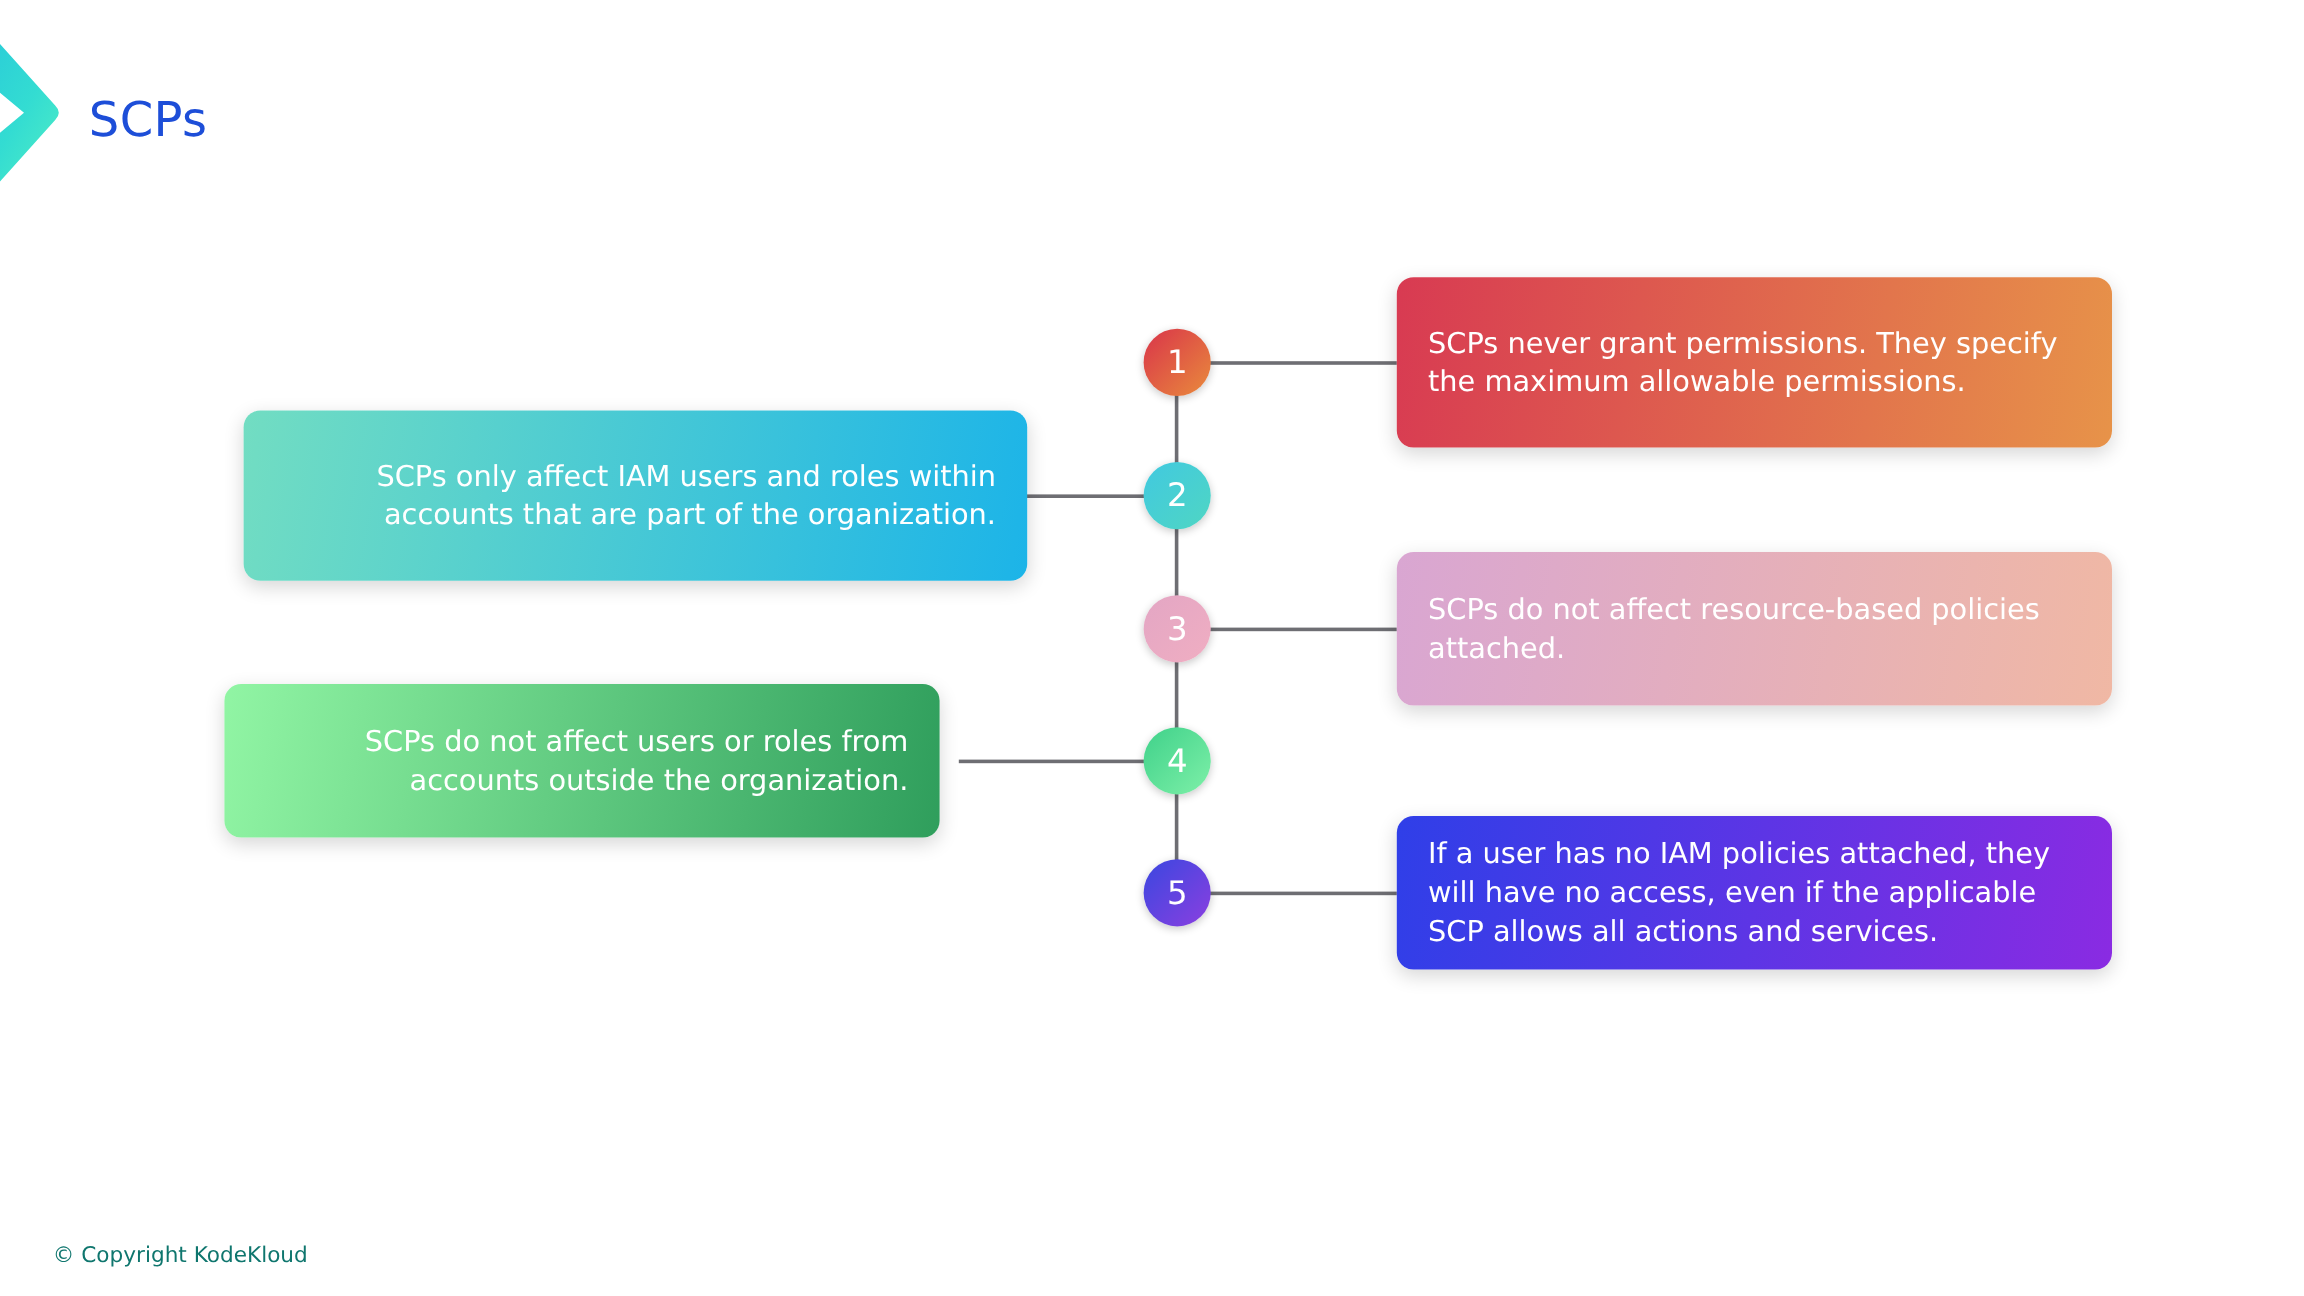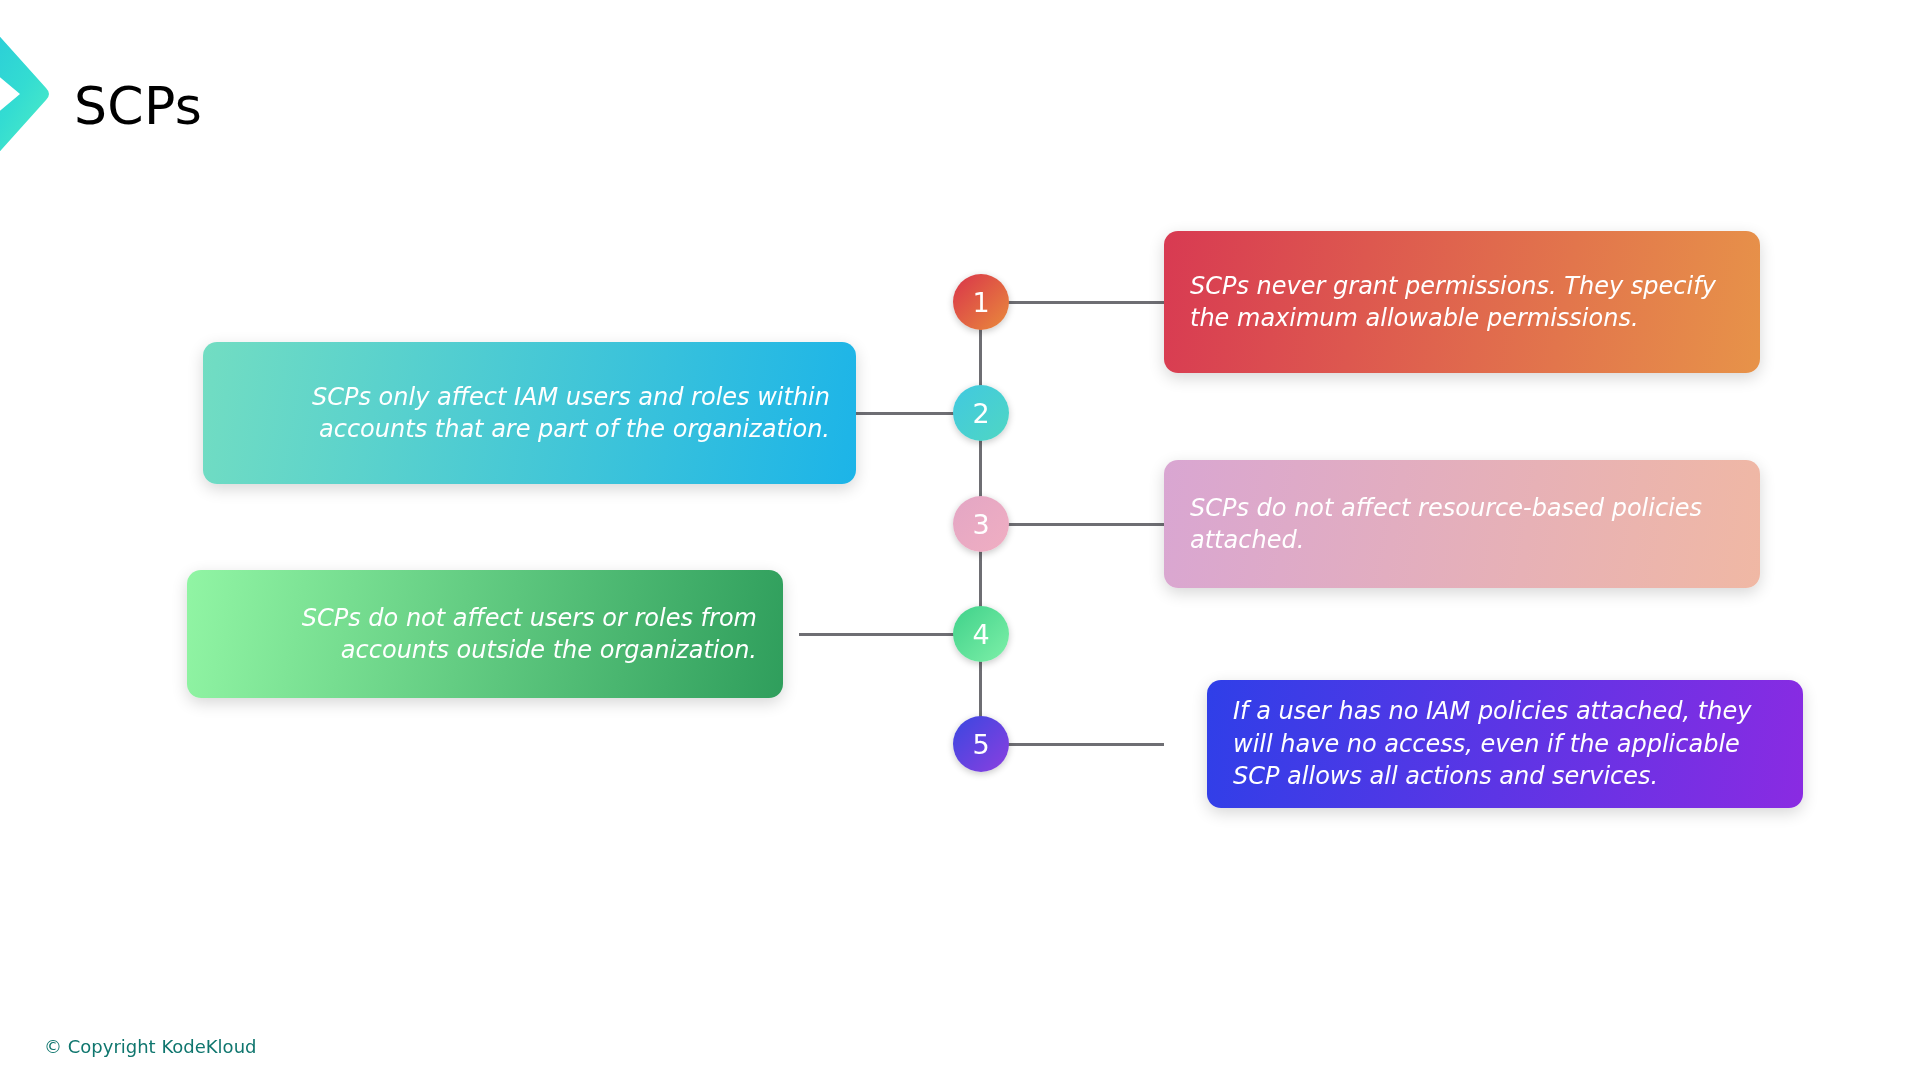--- a/index.html
+++ b/index.html
@@ -22,23 +22,23 @@
     top: 30px;
     width: 80px;
     height: 128px;
   }
 
   
   #page-title {
     position: absolute;
     left: 74px;
     top: 80px;
-    font-size: 52px;
+    font-size: 40px;
     line-height: 1;
-    color: #000000;
+    color: #1d4ed8;
     font-weight: 400;
     letter-spacing: 0.3px;
     white-space: nowrap;
   }
 
   
   #diagram {
     position: absolute;
     left: 0;
     top: 0;
@@ -86,21 +86,20 @@
     box-sizing: border-box;
     padding: 22px 26px;
     color: #ffffff;
     font-size: 24px;
     line-height: 1.35;
     box-shadow: 0 5px 16px rgba(0,0,0,0.16);
     display: flex;
     flex-direction: column;
     justify-content: center;
     z-index: 3;
-    font-style: italic;
   }
   .card.left  { text-align: right; }
   .card.right { text-align: left;  }
 
   
   #footer-copyright {
     position: absolute;
     left: 44px;
     top: 1036px;
     font-size: 18px;
@@ -150,21 +149,21 @@
     <div class="node" style="left: 953px; top: 496px; background: linear-gradient(135deg, rgb(227, 166, 196) 0%, rgb(240, 174, 194) 100%);">
       <span>3</span>
     </div>
     <div class="card left" style="width: 596px; height: 128px; left: 187px; top: 570px; background: linear-gradient(100deg, rgb(145, 245, 164) 0%, rgb(47, 158, 92) 100%);">
       <span>SCPs do not affect users or roles from accounts outside the organization.</span>
     </div>
     <div class="connector" style="top: 633px; left: 799px; width: 158px;"></div>
     <div class="node" style="left: 953px; top: 606px; background: linear-gradient(135deg, rgb(63, 209, 138) 0%, rgb(126, 240, 168) 100%);">
       <span>4</span>
     </div>
-    <div class="card right" style="width: 596px; height: 128px; left: 1164px; top: 680px; background: linear-gradient(100deg, rgb(47, 63, 232) 0%, rgb(138, 43, 226) 100%); margin-left: 43px;">
+    <div class="card right" style="width: 596px; height: 128px; left: 1164px; top: 680px; background: linear-gradient(100deg, rgb(47, 63, 232) 0%, rgb(138, 43, 226) 100%);">
       <span>If a user has no IAM policies attached, they will have no access, even if the applicable SCP allows all actions and services.</span>
     </div>
     <div class="connector" style="top: 743px; left: 1005px; width: 159px;"></div>
     <div class="node" style="left: 953px; top: 716px; background: linear-gradient(135deg, rgb(58, 71, 224) 0%, rgb(139, 63, 224) 100%);">
       <span>5</span>
     </div>
   </div>
 
 <div id="footer-copyright">© Copyright KodeKloud</div>
 

